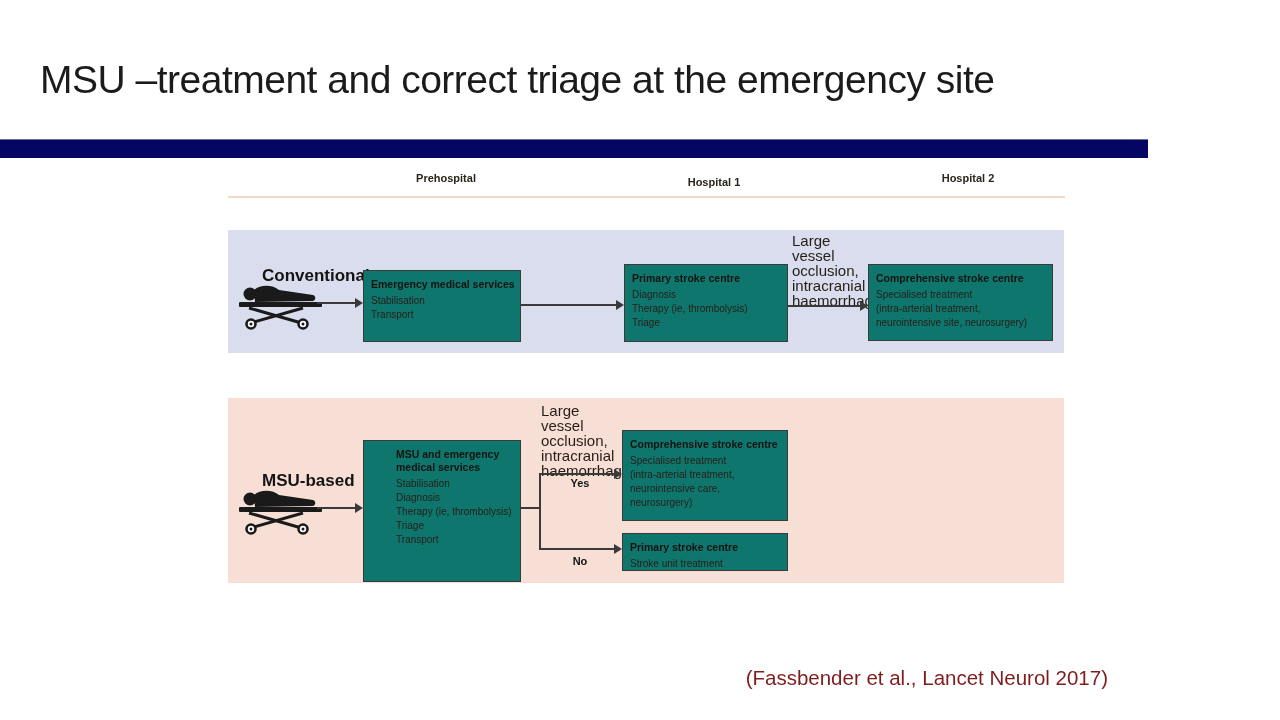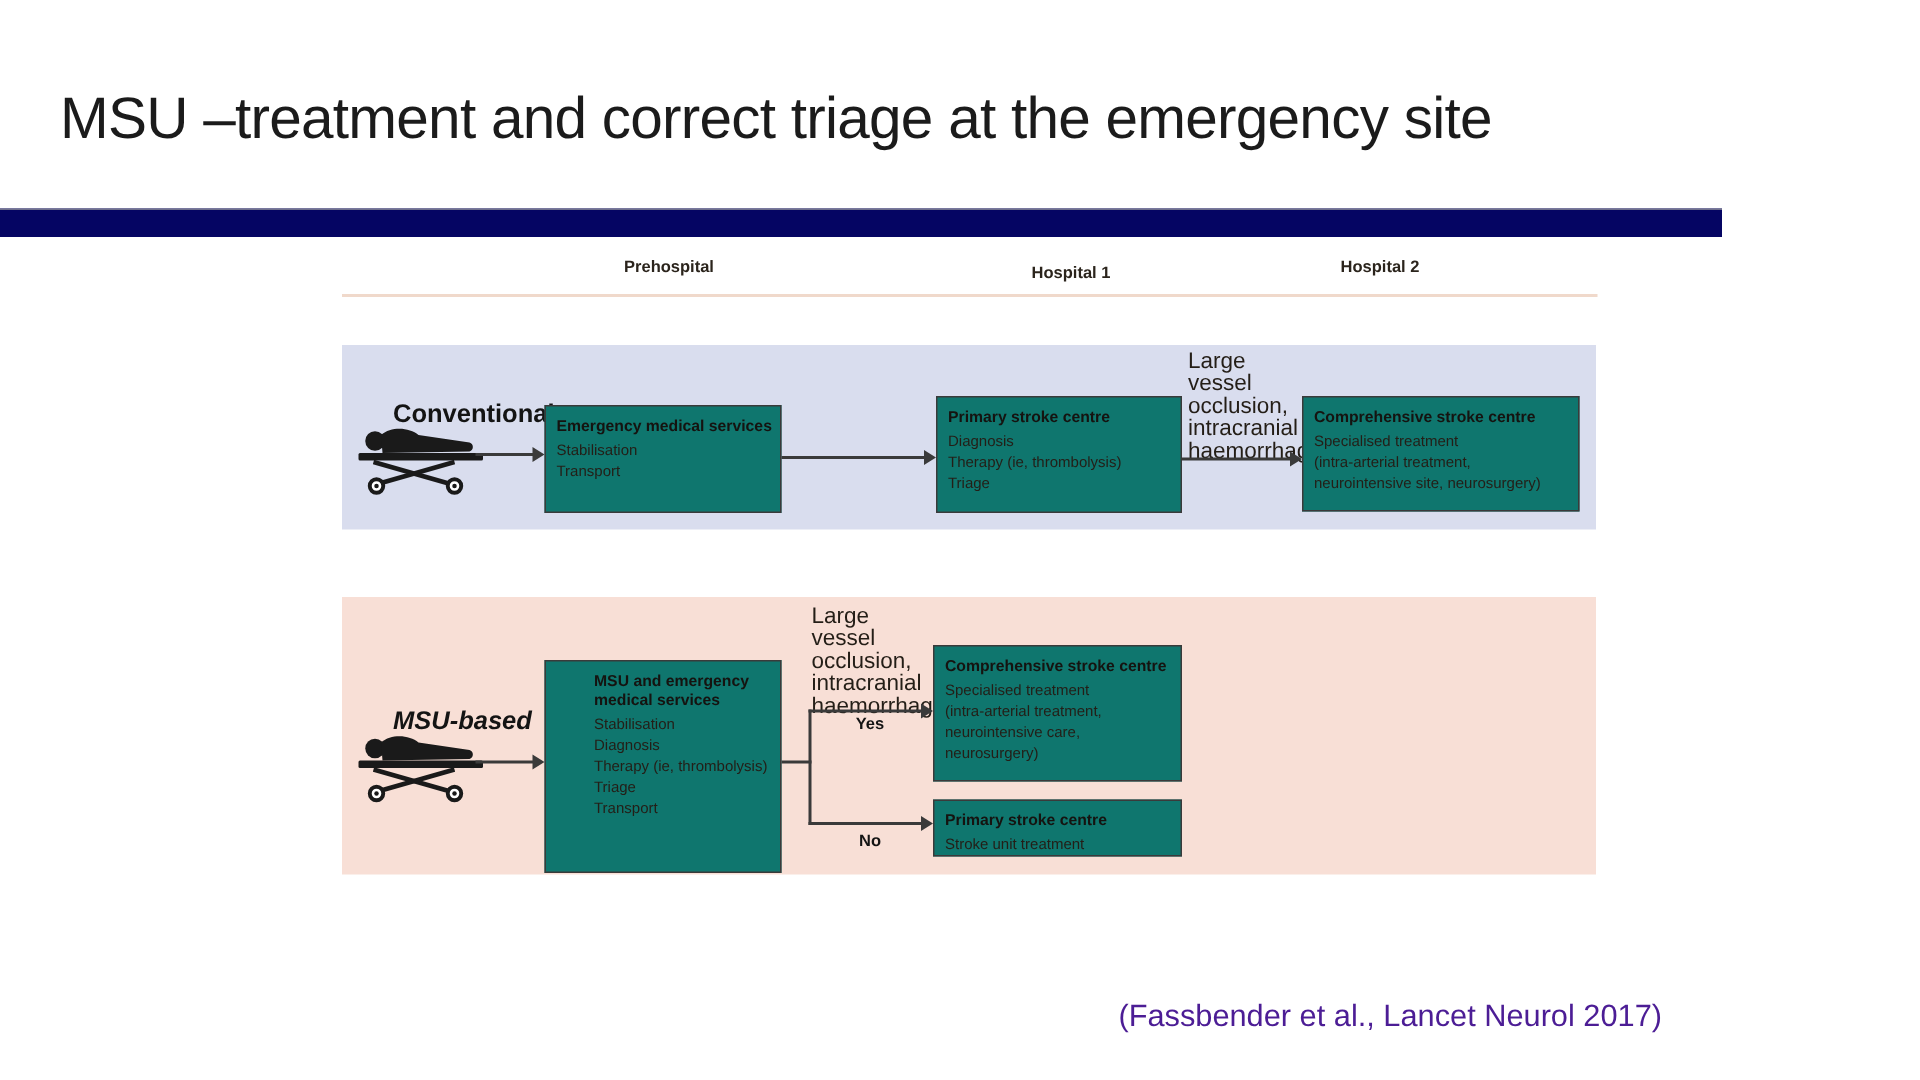--- a/index.html
+++ b/index.html
@@ -14,21 +14,21 @@
     white-space:nowrap;
   }
 
   .accent-bar {
     position:absolute; left:0; top:139px; width:1274px; height:19px;
     background:#050563; border-top:1px solid #70708c;
   }
 
   .citation {
     position:absolute; right:40px; top:666px;
-    font-size:20.5px; color:#4c1d95;
+    font-size:20.5px; color:#7f1d1d;
   }
 
   
   .figure { position:absolute; left:228px; top:160px; width:837px; height:440px; color:#241e17; }
 
   .col-header {
     position:absolute; transform:translateX(-50%);
     font-size:11px; font-weight:700; color:#2b241c; white-space:nowrap;
   }
   .header-rule { position:absolute; left:0; top:36px; width:837px; height:2px; background:#f0d9cb; }
@@ -64,21 +64,21 @@
 <div class="slide">
 
   <div class="slide-title">MSU –treatment and correct triage at the emergency site</div>
 
   <div class="accent-bar"></div>
 
   <div class="figure">
 
     <div class="col-header" style="left:218px; top:12px;">Prehospital</div>
     <div class="col-header" style="left:486px; top:16px;">Hospital 1</div>
-    <div class="col-header" style="left:692px; top:12px;text-align:center;">Hospital 2</div>
+    <div class="col-header" style="left:740px; top:12px;text-align:center;">Hospital 2</div>
     <div class="header-rule"></div>
 
     <div class="panel panel-conventional"></div>
 
     <div class="row-label" style="left:13px; top:106px;">Conventional</div>
 
     <svg class="stretcher" style="left:9px; top:121px;" width="88" height="50" viewBox="0 0 88 50">
       <g fill="#1a1a1a" stroke="none">
         <circle cx="13" cy="13" r="6.5"></circle>
         <path d="M17 9 C 24 3, 36 4, 42 9 L 76 14 C 79 15, 79 19, 76 20 L 18 21 Z"></path>
@@ -119,21 +119,21 @@
 
     <div class="fig-box" style="left:640px; top:104px; width:185px; height:77px;">
       <div class="box-title">Comprehensive stroke centre</div>
       <div class="box-line">Specialised treatment</div>
       <div class="box-line">(intra-arterial treatment,</div>
       <div class="box-line">neurointensive site, neurosurgery)</div>
     </div>
 
     <div class="panel panel-msu"></div>
 
-    <div class="row-label" style="left:13px; top:311px;font-style:italic;">MSU-based</div>
+    <div class="row-label" style="left:13px; top:311px;">MSU-based</div>
 
     <svg class="stretcher" style="left:9px; top:326px;" width="88" height="50" viewBox="0 0 88 50">
       <g fill="#1a1a1a" stroke="none">
         <circle cx="13" cy="13" r="6.5"></circle>
         <path d="M17 9 C 24 3, 36 4, 42 9 L 76 14 C 79 15, 79 19, 76 20 L 18 21 Z"></path>
         <rect x="2" y="21" width="83" height="5" rx="1"></rect>
       </g>
       <g stroke="#1a1a1a" stroke-width="3" fill="none">
         <line x1="12" y1="27" x2="68" y2="43"></line>
         <line x1="66" y1="27" x2="10" y2="43"></line>

